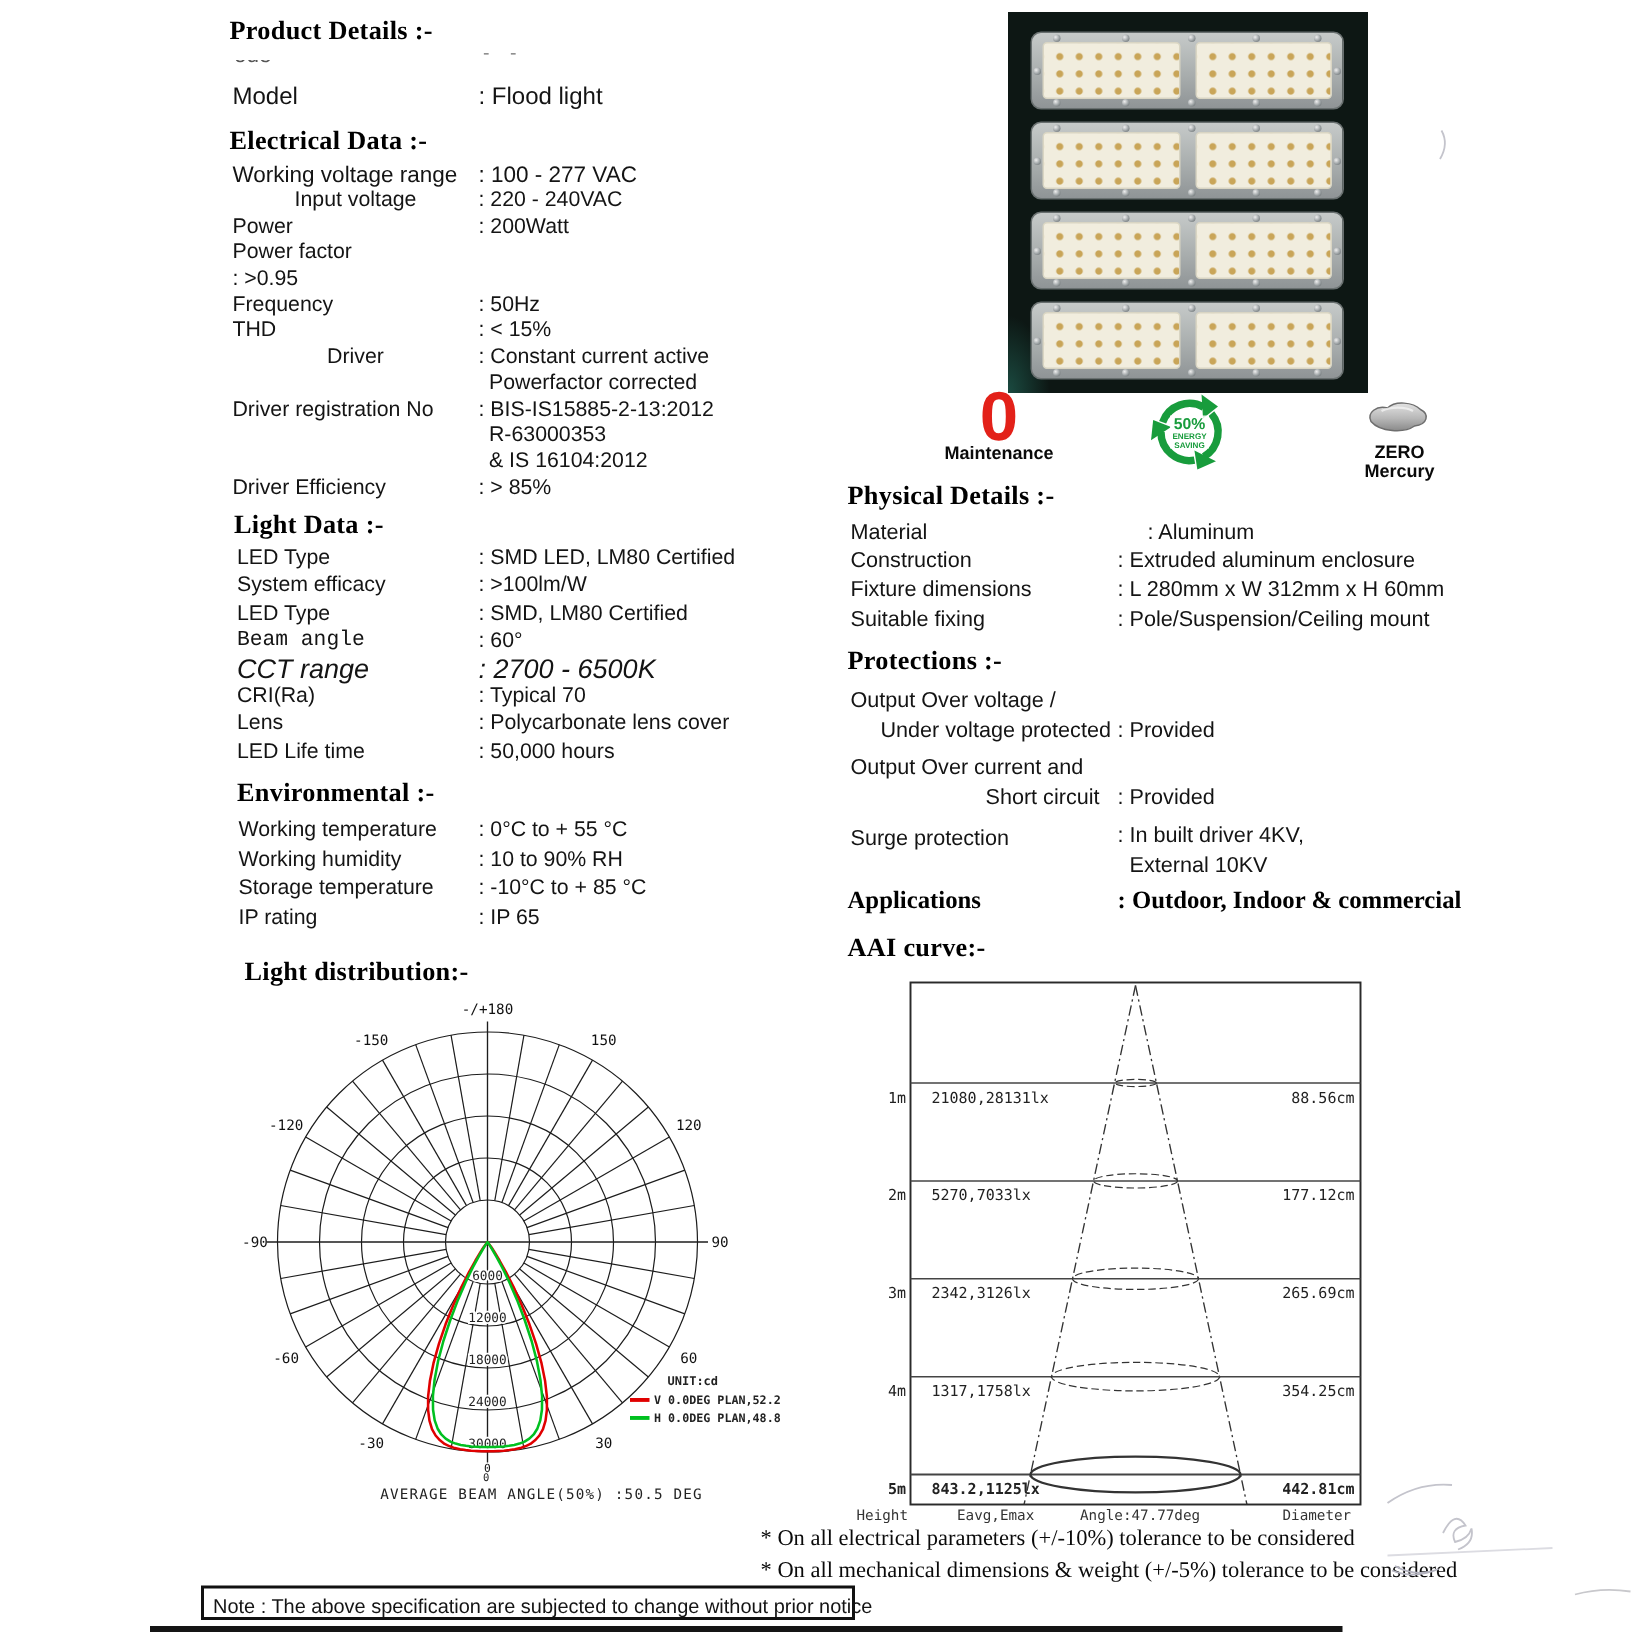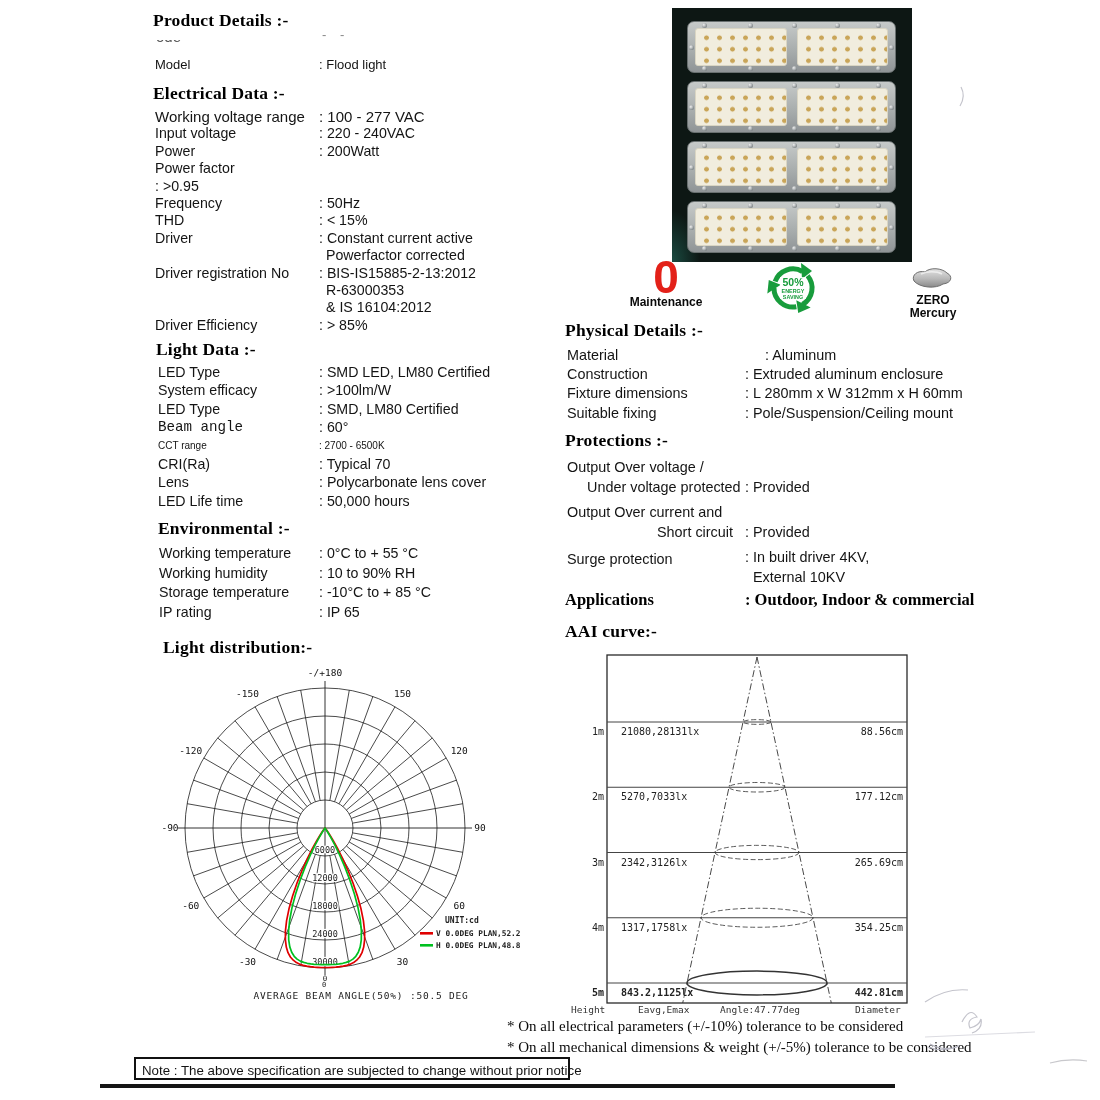--- a/index.html
+++ b/index.html
@@ -49,37 +49,37 @@
 <body>
 
 <div class="sheet">
 
   <h2 class="hd" style="left:153px;top:10px">Product Details :-</h2>
   <div class="remnant-clip">
       <span>ode</span>
     </div>
   <div class="remnant-dash">- -</div>
   <div class="spec" style="left:155px;top:54px">
-      <div class="srow" style="line-height: 22px; font-size: 13px;">
+      <div class="srow" style="line-height: 22px; font-size: 16px;">
         <span class="slbl" style="width: 164px;">Model</span>
         <span class="sval">
           <div>: Flood light</div>
         </span>
       </div>
     </div>
 
   <h2 class="hd" style="left:153px;top:83px">Electrical Data :-</h2>
   <div class="spec" style="left:155px;top:108px">
       <div class="srow" style="line-height: 17.4px; font-size: 15px;">
         <span class="slbl" style="width: 164px;">Working voltage range</span>
         <span class="sval">
           <div>: 100 - 277 VAC</div>
         </span>
       </div>
-      <div class="srow" style="line-height: 17.4px; font-size: 14.2px;">
+      <div class="srow" style="line-height: 17.4px; font-size: 14.2px; text-align: center;">
         <span class="slbl" style="width: 164px;">Input voltage</span>
         <span class="sval">
           <div>: 220 - 240VAC</div>
         </span>
       </div>
       <div class="srow" style="line-height: 17.4px; font-size: 14.2px;">
         <span class="slbl" style="width: 164px;">Power</span>
         <span class="sval">
           <div>: 200Watt</div>
         </span>
@@ -96,21 +96,21 @@
           <div>: 50Hz</div>
         </span>
       </div>
       <div class="srow" style="line-height: 17.4px; font-size: 14.2px;">
         <span class="slbl" style="width: 164px;">THD</span>
         <span class="sval">
           <div>: &lt; 15%</div>
         </span>
       </div>
       <div class="srow" style="line-height: 17.4px; font-size: 14.2px;">
-        <span class="slbl" style="width: 164px;">Driver</span>
+        <span class="slbl" style="width: 164px; text-align: center;">Driver</span>
         <span class="sval">
           <div>: Constant current active</div>
           <div style="padding-left: 7px;">Powerfactor corrected</div>
         </span>
       </div>
       <div class="srow" style="line-height: 17.4px; font-size: 14.2px;">
         <span class="slbl" style="width: 164px;">Driver registration No</span>
         <span class="sval">
           <div>: BIS-IS15885-2-13:2012</div>
           <div style="padding-left: 7px;">R-63000353</div>
@@ -144,21 +144,21 @@
         <span class="sval">
           <div>: SMD, LM80 Certified</div>
         </span>
       </div>
       <div class="srow" style="line-height: 18.4px; font-size: 14.2px;">
         <span class="slbl" style="width: 161px; font-family: Liberation Mono, monospace;">Beam angle</span>
         <span class="sval">
           <div>: 60°</div>
         </span>
       </div>
-      <div class="srow" style="line-height: 18.4px; font-size: 10px;">
+      <div class="srow" style="line-height: 18.4px; font-size: 18px; font-style: italic;">
         <span class="slbl" style="width: 161px;">CCT range</span>
         <span class="sval">
           <div>: 2700 - 6500K</div>
         </span>
       </div>
       <div class="srow" style="line-height: 18.4px; font-size: 14.2px;">
         <span class="slbl" style="width: 161px;">CRI(Ra)</span>
         <span class="sval">
           <div>: Typical 70</div>
         </span>

